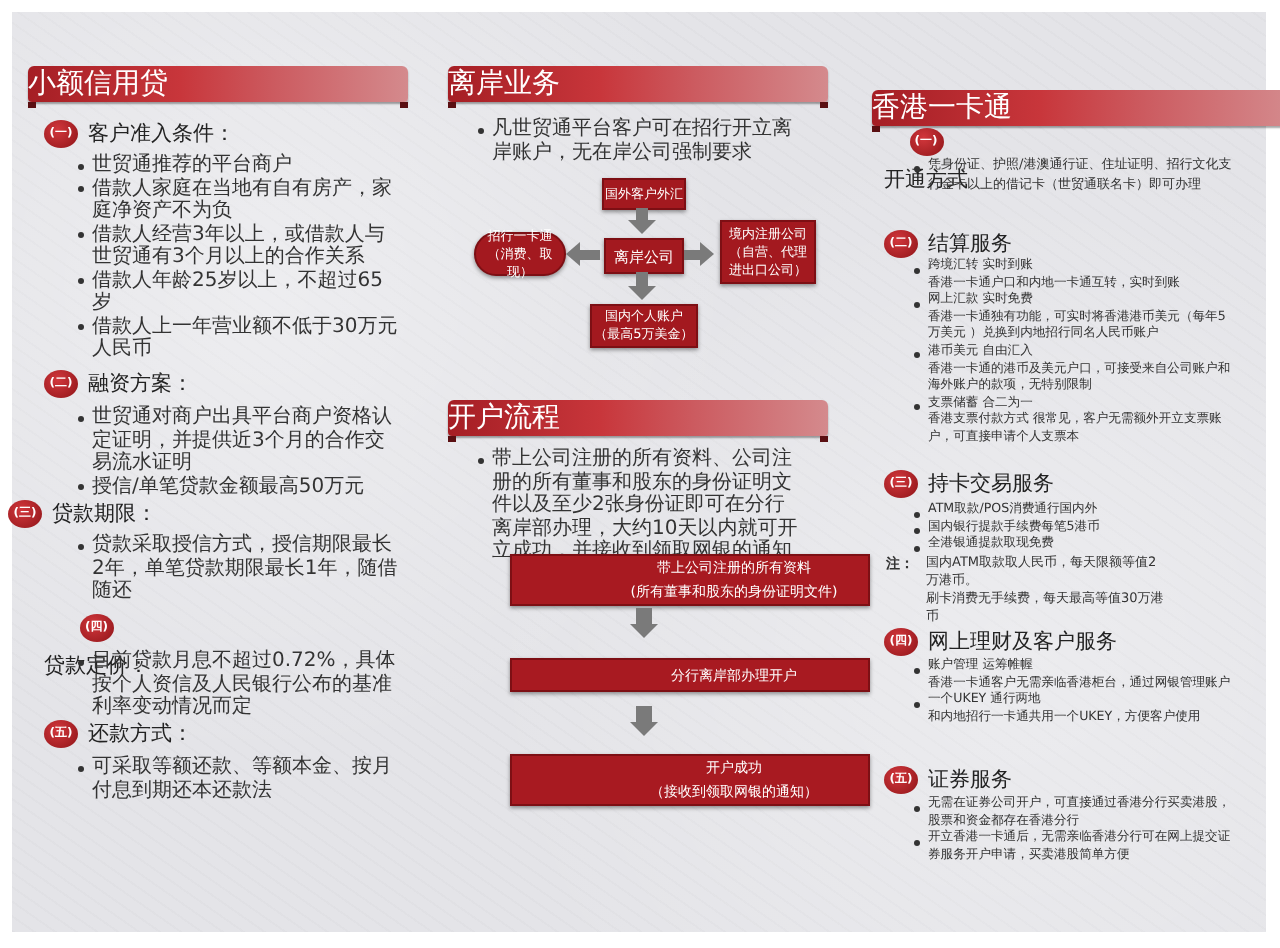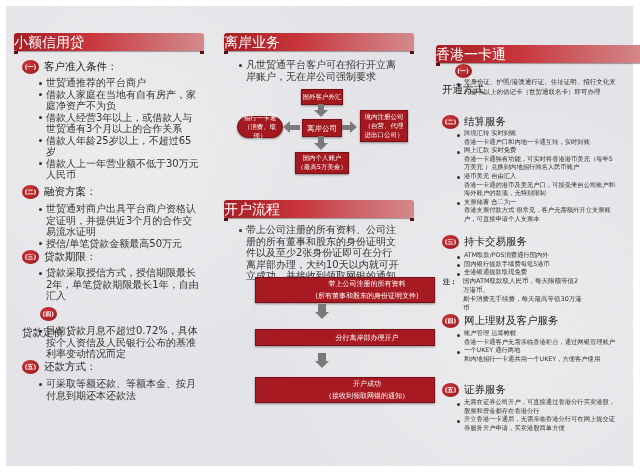--- a/index.html
+++ b/index.html
@@ -58,26 +58,26 @@
 
 <div class="sec-head" style="left:22px;top:185px;">
   <span class="badge">(二)</span>
   <span class="sec-title">融资方案：</span>
 </div>
 <ul class="blist" style="left:38px;top:203px;width:162px;">
   <li>世贸通对商户出具平台商户资格认定证明，并提供近3个月的合作交易流水证明</li>
   <li>授信/单笔贷款金额最高50万元</li>
 </ul>
 
-<div class="sec-head" style="left:22px;top:250px;">
+<div class="sec-head" style="left:4px;top:250px;">
   <span class="badge">(三)</span>
   <span class="sec-title">贷款期限：</span>
 </div>
 <ul class="blist" style="left:38px;top:267px;width:162px;">
-  <li>贷款采取授信方式，授信期限最长2年，单笔贷款期限最长1年，自由汇入</li>
+  <li>贷款采取授信方式，授信期限最长2年，单笔贷款期限最长1年，随借随还</li>
 </ul>
 
 <div class="sec-head" style="left:22px;top:307px;flex-direction:column;">
   <span class="badge">(四)</span>
   <span class="sec-title">贷款定价：</span>
 </div>
 <ul class="blist" style="left:38px;top:325px;width:162px;">
   <li>目前贷款月息不超过0.72%，具体按个人资信及人民银行公布的基准利率变动情况而定</li>
 </ul>
 

